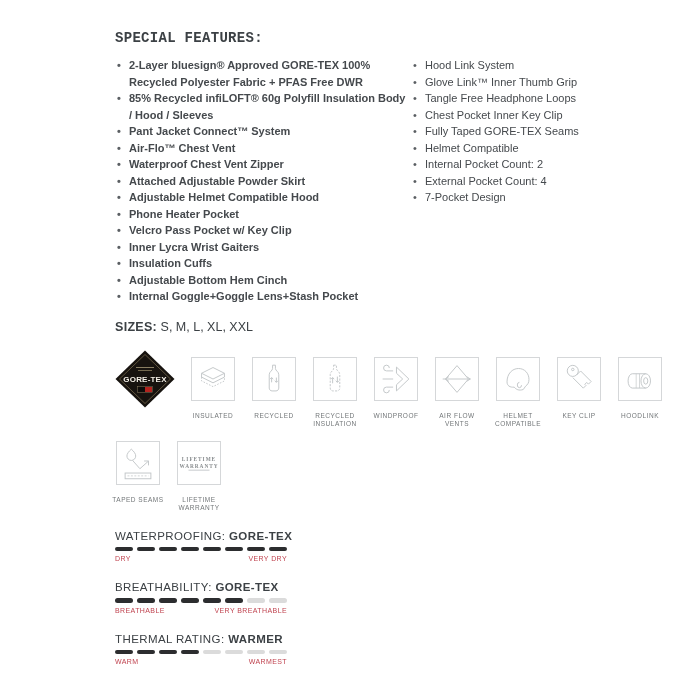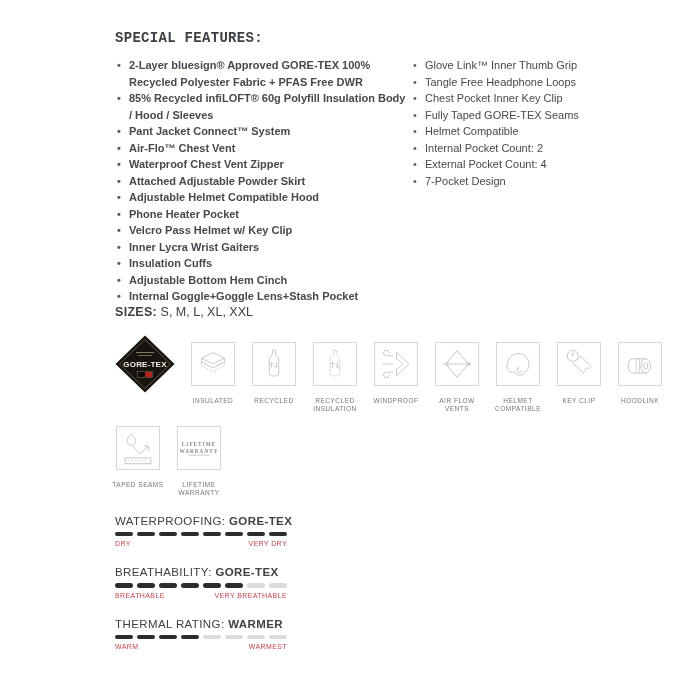--- a/index.html
+++ b/index.html
@@ -7,21 +7,21 @@
   .page{padding:30px 20px 0 115px;}
 
   .sf-heading{font-size:14px;font-weight:bold;letter-spacing:.3px;color:#3c4145;font-family:Liberation Mono, monospace;}
   .features{display:flex;margin-top:11px;}
   .feature-col{list-style:none;margin:0;padding:0;}
   .feature-col.left{width:296px;font-weight:bold;}
   .feature-col.right{flex:1;}
   .feature-item{position:relative;padding-left:14px;font-size:11px;line-height:16.5px;color:#45494d;}
   .feature-item::before{content:"•";position:absolute;left:2px;top:0;color:#5a5e62;}
 
-  .sizes-line{font-size:12.5px;color:#3c4145;}
+  .sizes-line{margin-top:15px;font-size:12.5px;color:#3c4145;}
   .sizes-line b{font-weight:bold;letter-spacing:.3px;}
 
   .icon-grid{margin-top:16px;}
   .icon-row{display:flex;gap:15px;align-items:flex-start;}
   .icon-row + .icon-row{margin-top:6px;}
   .icon-cell{width:46px;display:flex;flex-direction:column;align-items:center;}
   .icon-cell.logo-cell{width:60px;}
   .icon-art{height:58px;display:flex;align-items:center;justify-content:center;}
   .icon-box{width:44px;height:44px;border:1px solid #d5d7d9;background:#fff;display:flex;align-items:center;justify-content:center;box-sizing:border-box;}
   .icon-label{margin-top:4px;width:56px;margin-left:-5px;margin-right:-5px;text-align:center;font-size:6.5px;line-height:8px;letter-spacing:.5px;color:#737779;text-transform:uppercase;}
@@ -47,27 +47,28 @@
   <div class="features">
     <ul class="feature-col left">
         <li class="feature-item">2-Layer bluesign® Approved GORE-TEX 100% Recycled Polyester Fabric + PFAS Free DWR</li>
         <li class="feature-item">85% Recycled infiLOFT® 60g Polyfill Insulation Body / Hood / Sleeves</li>
         <li class="feature-item">Pant Jacket Connect™ System</li>
         <li class="feature-item">Air-Flo™ Chest Vent</li>
         <li class="feature-item">Waterproof Chest Vent Zipper</li>
         <li class="feature-item">Attached Adjustable Powder Skirt</li>
         <li class="feature-item">Adjustable Helmet Compatible Hood</li>
         <li class="feature-item">Phone Heater Pocket</li>
-        <li class="feature-item">Velcro Pass Helmet w/ Key Clip</li>
+        <li class="feature-item">Velcro Pass Pocket w/ Key Clip</li>
         <li class="feature-item">Inner Lycra Wrist Gaiters</li>
         <li class="feature-item">Insulation Cuffs</li>
         <li class="feature-item">Adjustable Bottom Hem Cinch</li>
         <li class="feature-item">Internal Goggle+Goggle Lens+Stash Pocket</li>
       </ul>
     <ul class="feature-col right">
+        <li class="feature-item">Hood Link System</li>
         <li class="feature-item">Glove Link™ Inner Thumb Grip</li>
         <li class="feature-item">Tangle Free Headphone Loops</li>
         <li class="feature-item">Chest Pocket Inner Key Clip</li>
         <li class="feature-item">Fully Taped GORE-TEX Seams</li>
         <li class="feature-item">Helmet Compatible</li>
         <li class="feature-item">Internal Pocket Count: 2</li>
         <li class="feature-item">External Pocket Count: 4</li>
         <li class="feature-item">7-Pocket Design</li>
       </ul>
   </div>

